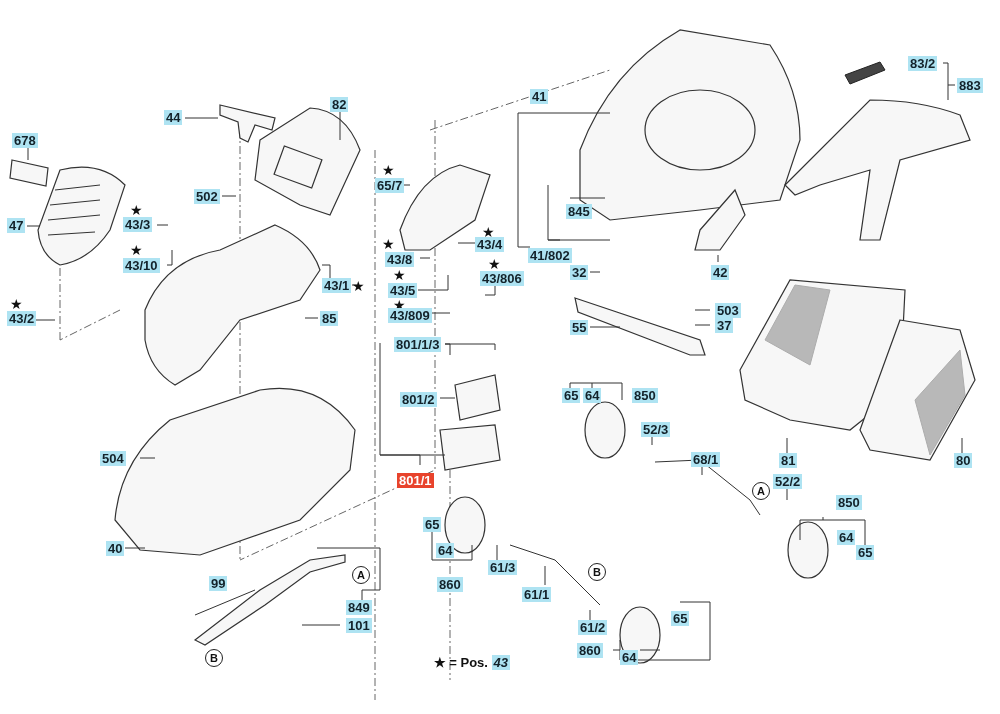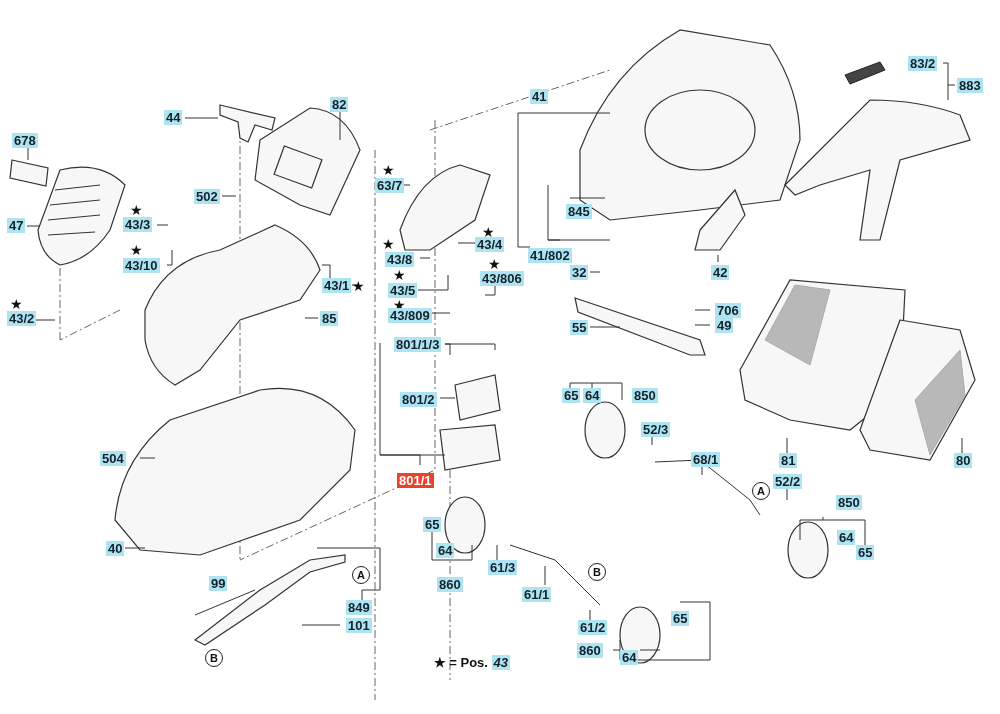--- a/index.html
+++ b/index.html
@@ -173,43 +173,43 @@
 <span class="lbl" style="left:123px;top:217px">43/3</span>
 <span class="star" style="left:130px;top:243px">★</span>
 <span class="lbl" style="left:123px;top:258px">43/10</span>
 <span class="lbl" style="left:322px;top:278px">43/1</span>
 <span class="star" style="left:352px;top:279px">★</span>
 <span class="star" style="left:10px;top:297px">★</span>
 <span class="lbl" style="left:7px;top:311px">43/2</span>
 <span class="lbl" style="left:320px;top:311px">85</span>
 
 <span class="star" style="left:382px;top:163px">★</span>
-<span class="lbl" style="left:375px;top:178px">63/7</span>
+<span class="lbl" style="left:375px;top:178px">65/7</span>
 <span class="star" style="left:382px;top:237px">★</span>
 <span class="lbl" style="left:385px;top:252px">43/8</span>
 <span class="star" style="left:482px;top:225px">★</span>
 <span class="lbl" style="left:475px;top:237px">43/4</span>
 <span class="star" style="left:393px;top:268px">★</span>
 <span class="lbl" style="left:388px;top:283px">43/5</span>
 <span class="star" style="left:488px;top:257px">★</span>
 <span class="lbl" style="left:480px;top:271px">43/806</span>
 <span class="star" style="left:393px;top:298px">★</span>
 <span class="lbl" style="left:388px;top:308px">43/809</span>
 
 <span class="lbl" style="left:394px;top:337px">801/1/3</span>
 <span class="lbl" style="left:400px;top:392px">801/2</span>
 <span class="lbl hl" style="left:397px;top:473px">801/1</span>
 
 <span class="lbl" style="left:530px;top:89px">41</span>
 <span class="lbl" style="left:566px;top:204px">845</span>
 <span class="lbl" style="left:528px;top:248px">41/802</span>
 <span class="lbl" style="left:570px;top:265px">32</span>
 <span class="lbl" style="left:711px;top:265px">42</span>
-<span class="lbl" style="left:715px;top:303px">706</span>
-<span class="lbl" style="left:715px;top:318px">49</span>
+<span class="lbl" style="left:715px;top:303px">503</span>
+<span class="lbl" style="left:715px;top:318px">37</span>
 <span class="lbl" style="left:570px;top:320px">55</span>
 
 <span class="lbl" style="left:908px;top:56px">83/2</span>
 <span class="lbl" style="left:957px;top:78px">883</span>
 <span class="lbl" style="left:779px;top:453px">81</span>
 <span class="lbl" style="left:954px;top:453px">80</span>
 
 <span class="lbl" style="left:100px;top:451px">504</span>
 <span class="lbl" style="left:106px;top:541px">40</span>
 <span class="lbl" style="left:209px;top:576px">99</span>

